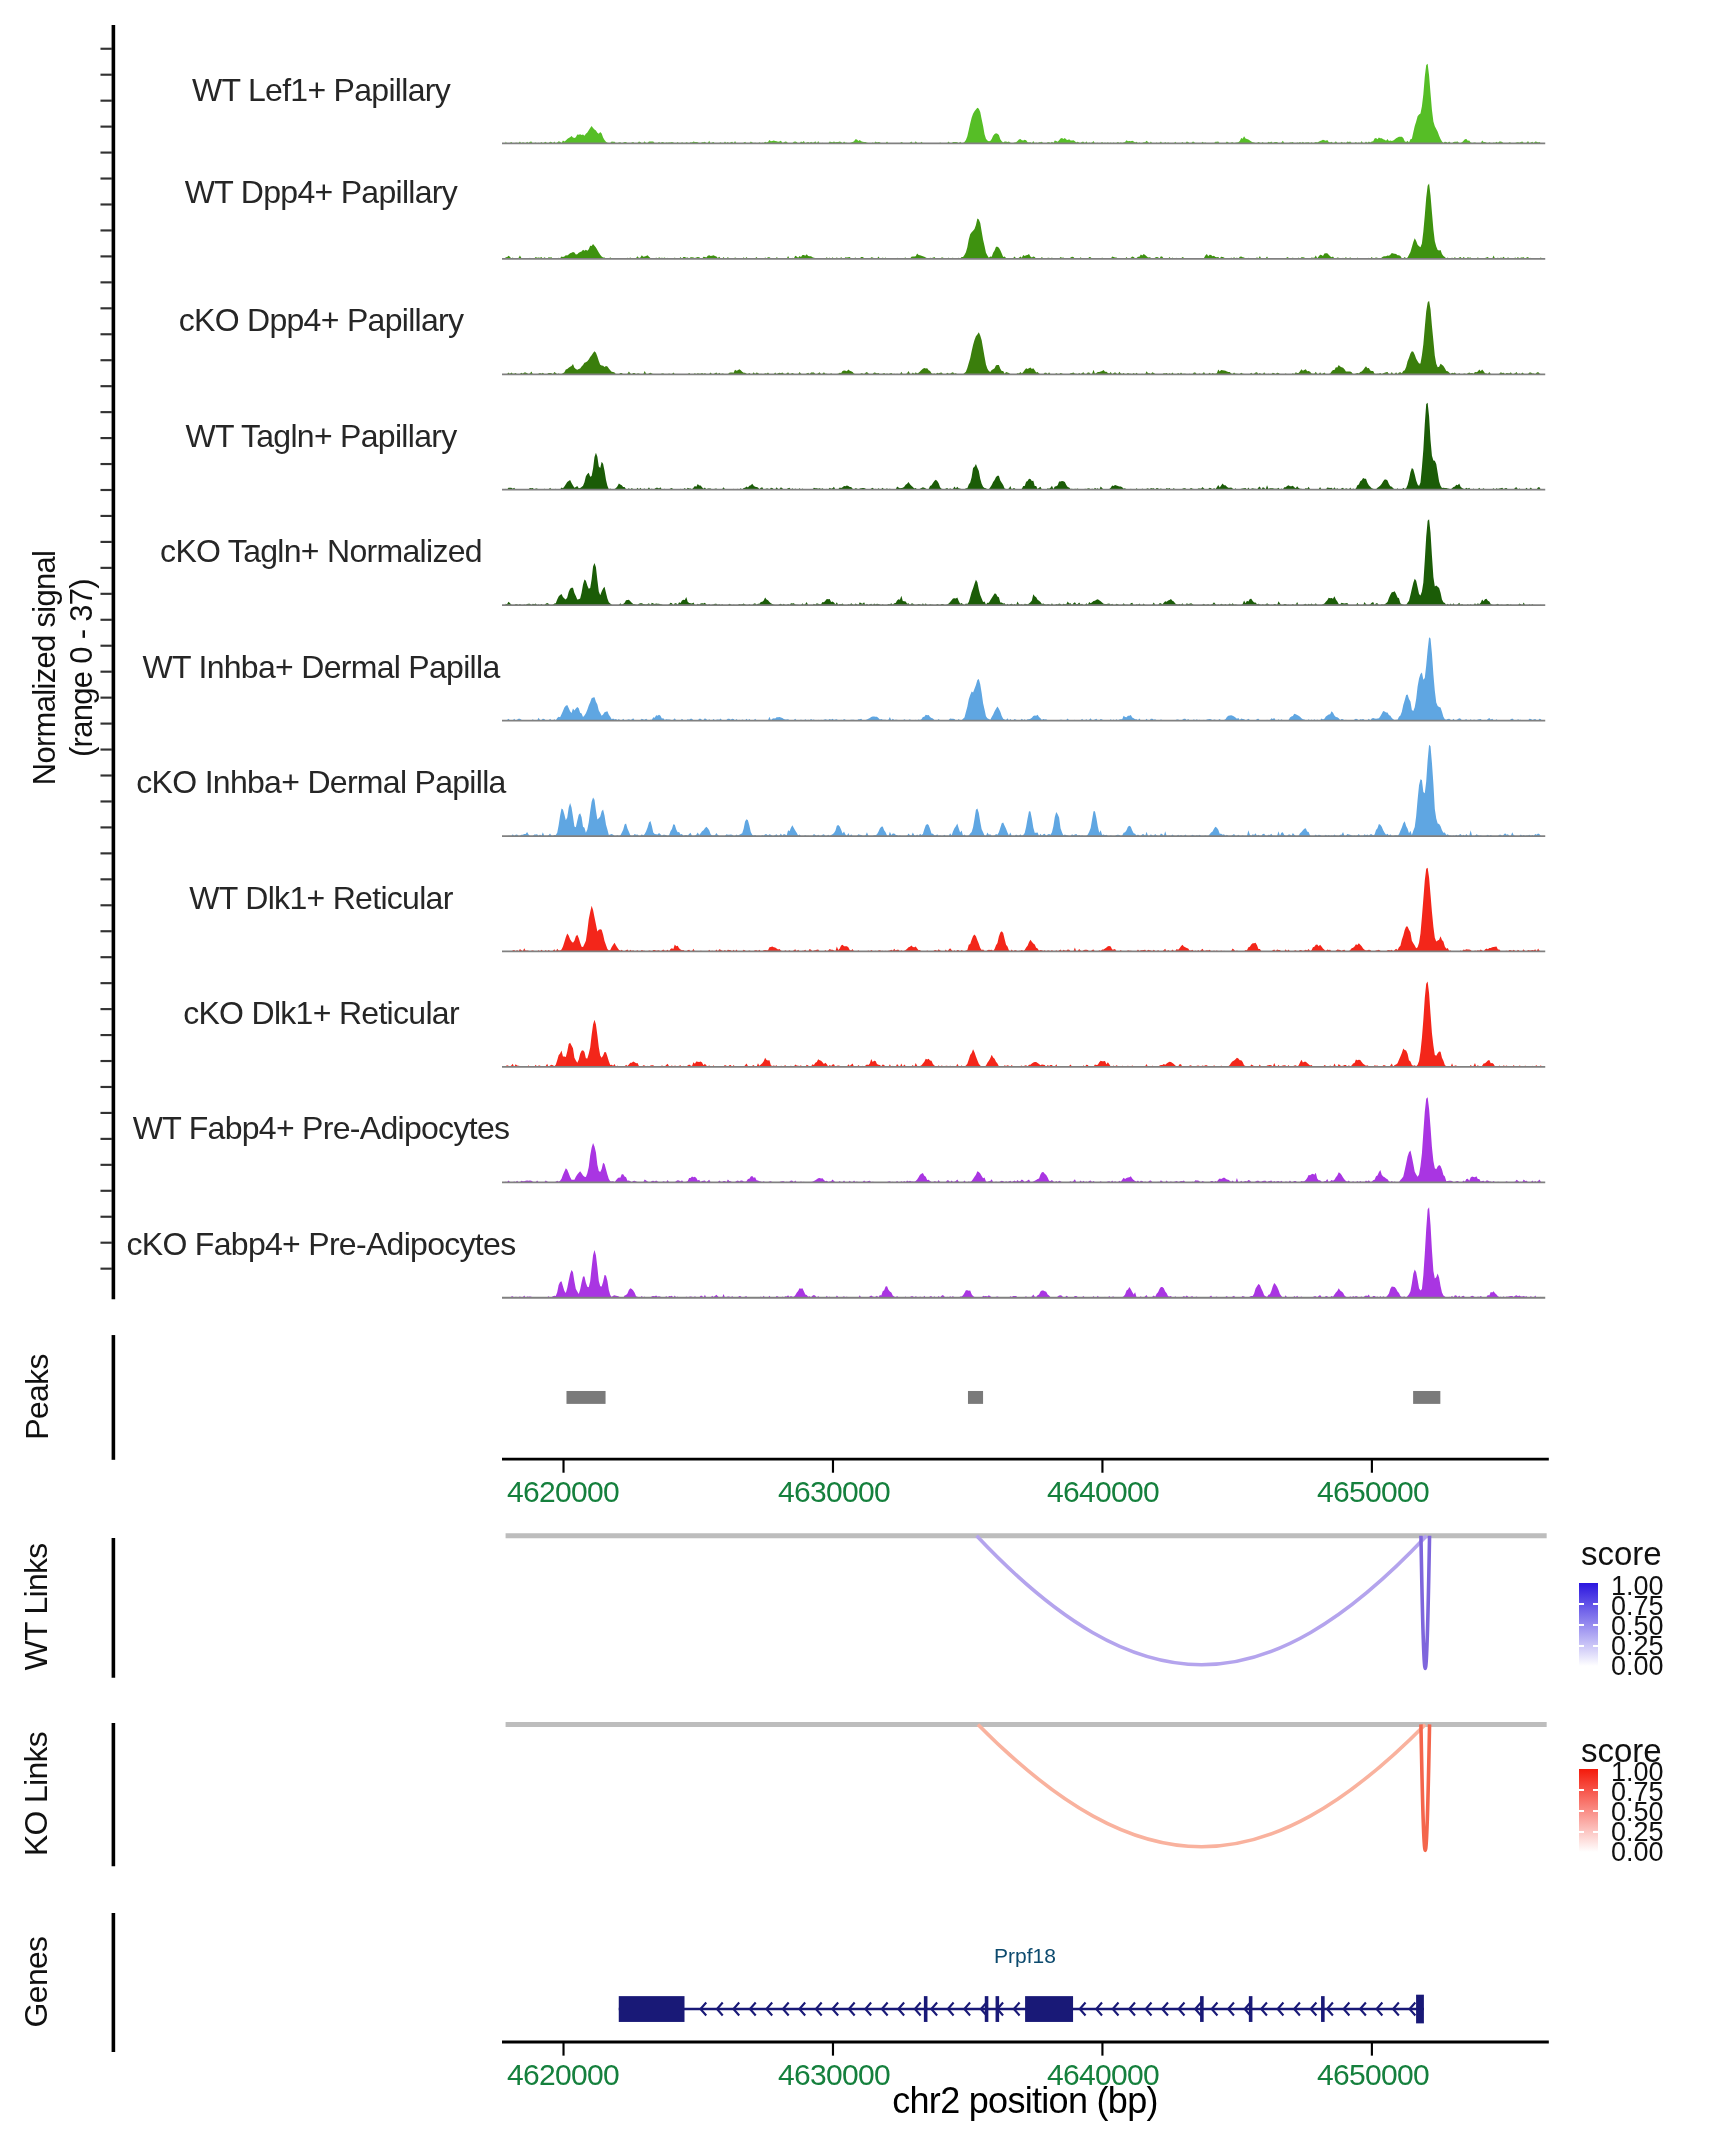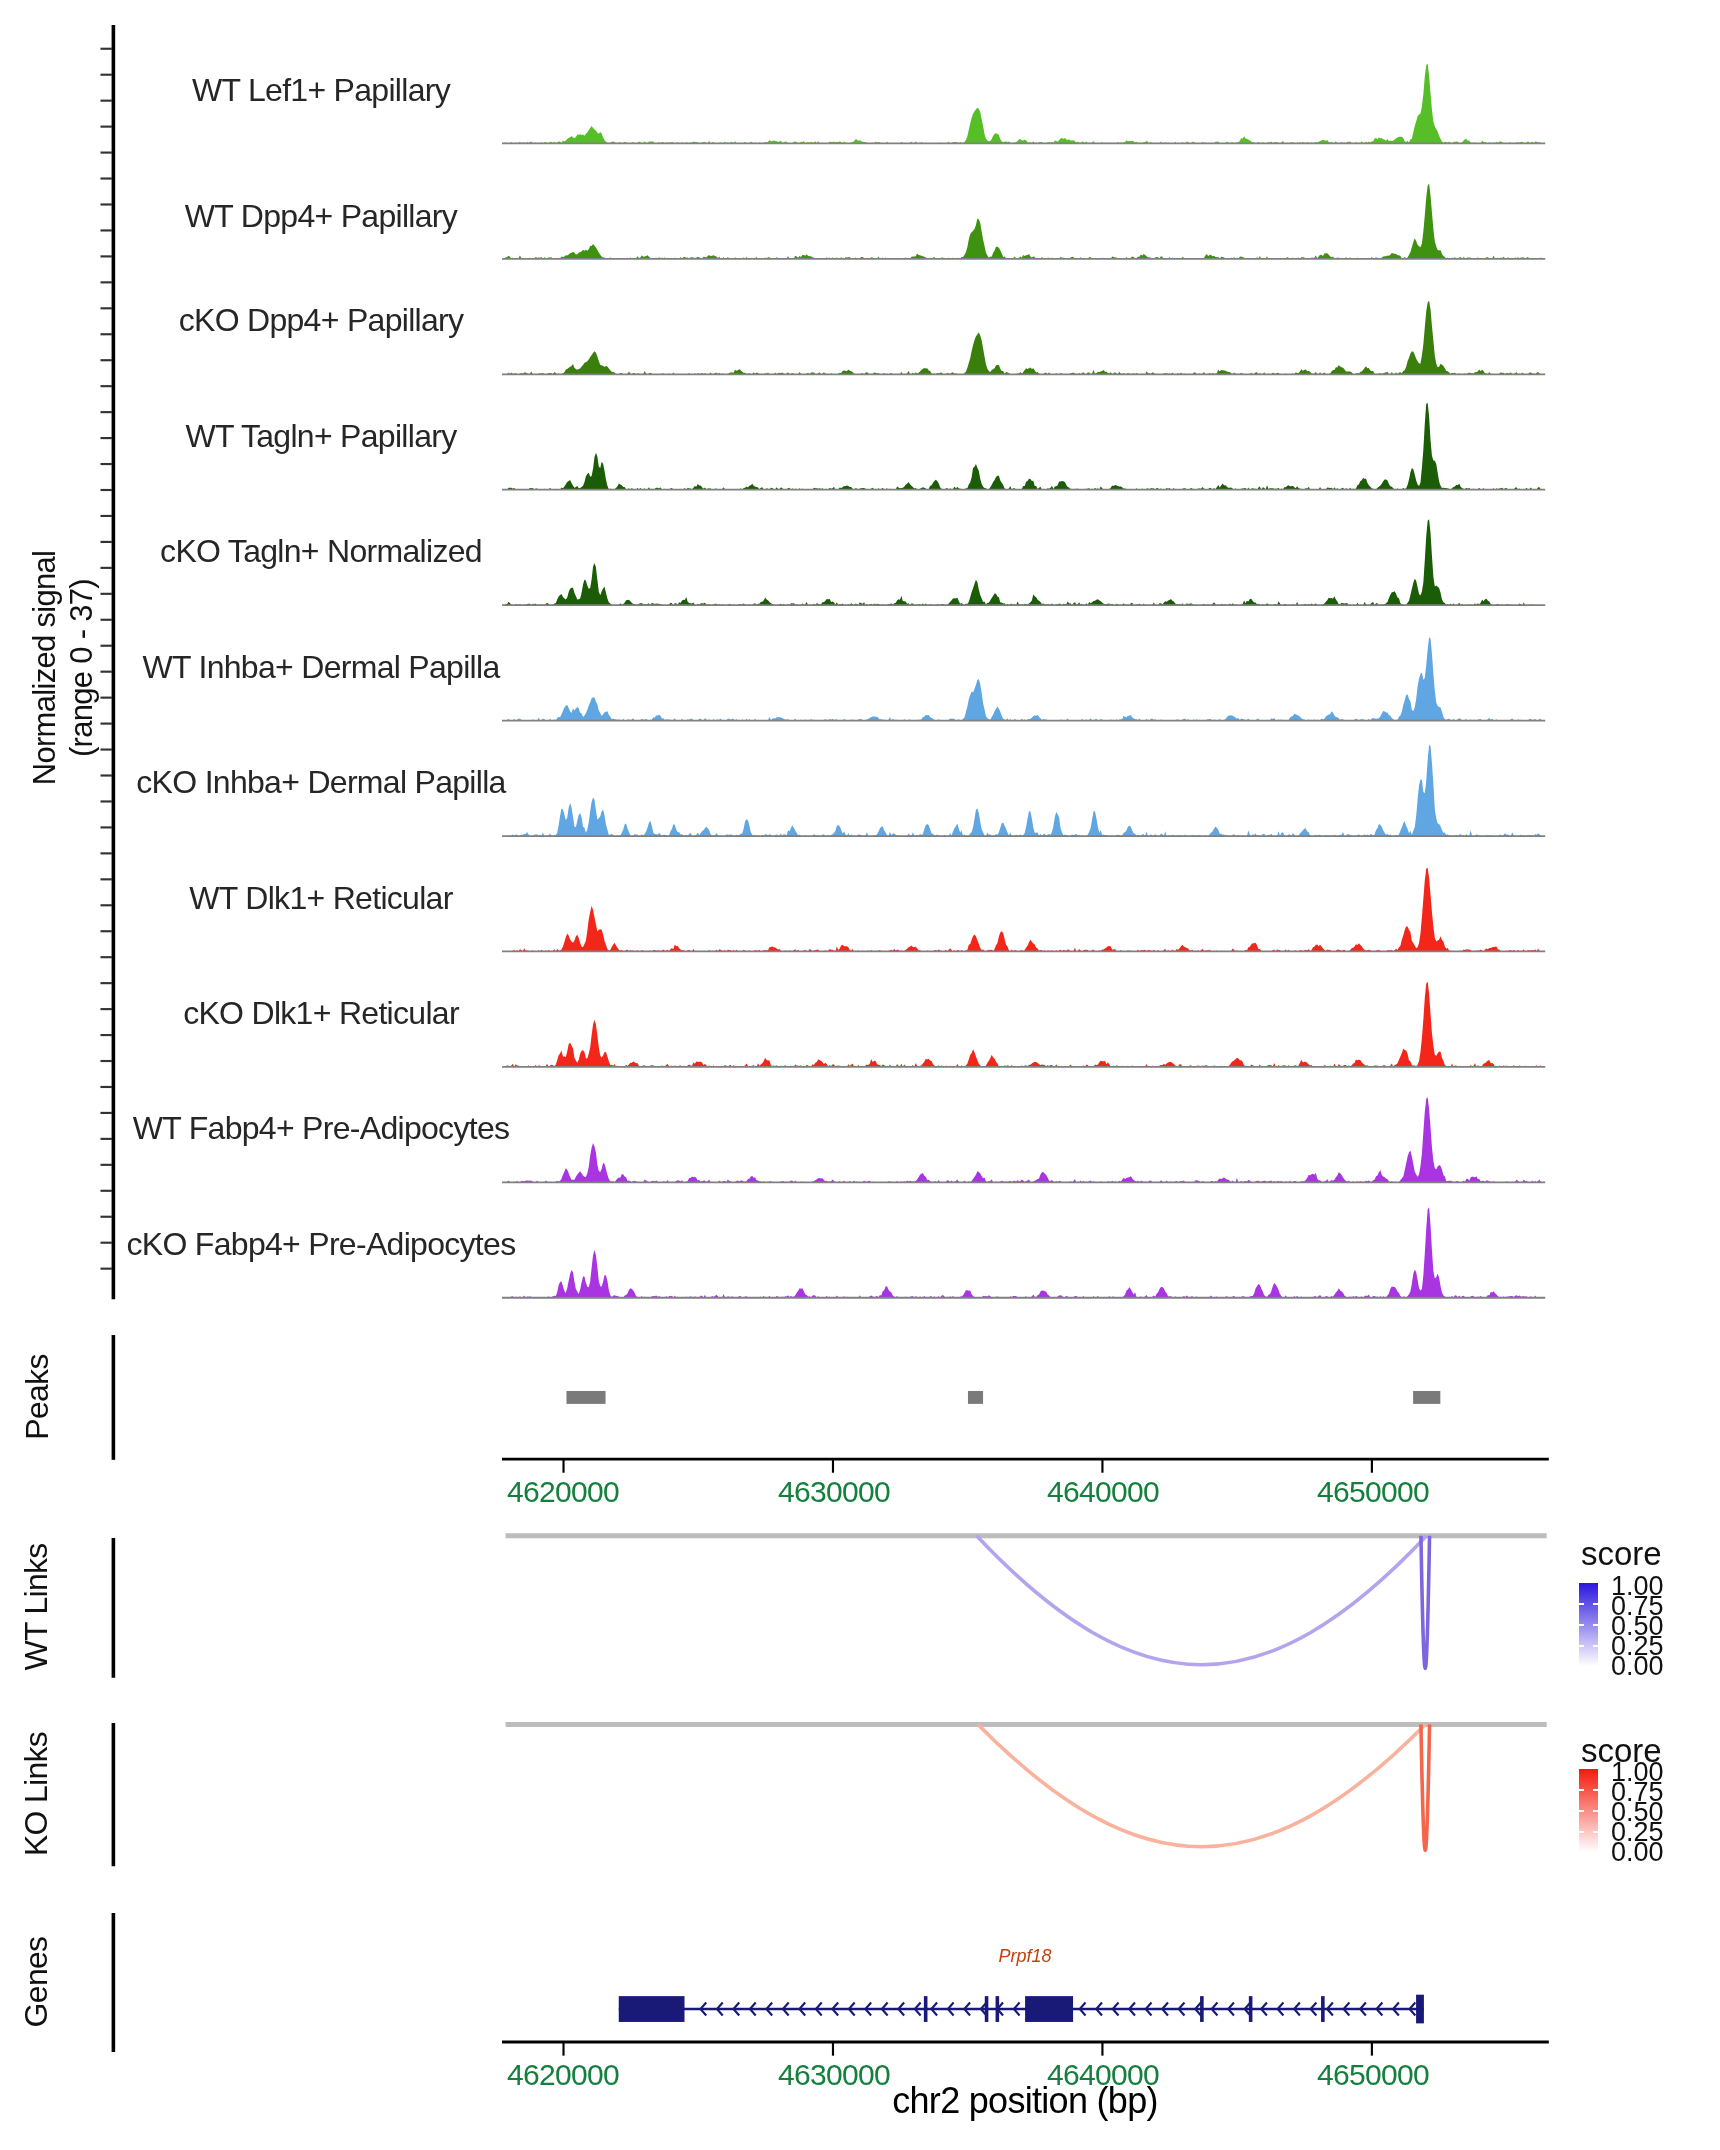--- a/index.html
+++ b/index.html
@@ -9,21 +9,21 @@
   .abs{position:absolute;}
   .track-label{transform:translate(-50%,-50%);font-size:32px;letter-spacing:-0.7px;
                white-space:nowrap;color:#262626;}
   .rot{transform:translate(-50%,-50%) rotate(-90deg);white-space:nowrap;}
   .section-label{font-size:32px;color:#111;letter-spacing:-0.7px;}
   .ylab{font-size:31px;text-align:center;line-height:37px;color:#111;letter-spacing:-0.7px;}
   .ticklab{transform:translateX(-50%);font-size:30px;color:#15803d;letter-spacing:-0.7px;white-space:nowrap;}
   .axis-title{transform:translate(-50%,-50%);font-size:36px;color:#000;letter-spacing:-0.7px;white-space:nowrap;}
   .legend-title{font-size:33px;color:#111;}
   .legend-lab{transform:translateY(-50%);font-size:27px;color:#111;}
-  .gene-name{transform:translate(-50%,-50%);font-size:18px;color:#c2410c;font-style:italic;}
+  .gene-name{transform:translate(-50%,-50%);font-size:21px;color:#0c4a6e;}
   .grad{position:absolute;width:18.6px;height:83px;}
   .grad-notch{position:absolute;width:5px;height:2.2px;background:#ffffff;}
 </style>
 </head>
 <body>
 
 <div id="figure">
 
   <svg id="canvas" width="1721" height="2151" viewBox="0 0 2400 3000">
       <line x1="158" y1="35" x2="158" y2="1812" stroke="#000" stroke-width="5"></line>
@@ -172,21 +172,21 @@
       <line x1="1537.4252275682704" y1="2848" x2="1537.4252275682704" y2="2867" stroke="#000" stroke-width="3"></line>
       <line x1="1913.2379713914174" y1="2848" x2="1913.2379713914174" y2="2867" stroke="#000" stroke-width="3"></line>
     </svg>
 
   <div class="abs rot ylab" style="left:63px;top:668px;">
     <div>Normalized signal</div>
     <div>(range 0 - 37)</div>
   </div>
 
   <div class="abs track-label" style="left:321px;top:90px;">WT Lef1+ Papillary</div>
-  <div class="abs track-label" style="left:321px;top:216px;">WT Dpp4+ Papillary</div>
+  <div class="abs track-label" style="left:321px;top:192px;">WT Dpp4+ Papillary</div>
   <div class="abs track-label" style="left:321px;top:320px;">cKO Dpp4+ Papillary</div>
   <div class="abs track-label" style="left:321px;top:436px;">WT Tagln+ Papillary</div>
   <div class="abs track-label" style="left:321px;top:551px;">cKO Tagln+ Normalized</div>
   <div class="abs track-label" style="left:321px;top:667px;">WT Inhba+ Dermal Papilla</div>
   <div class="abs track-label" style="left:321px;top:782px;">cKO Inhba+ Dermal Papilla</div>
   <div class="abs track-label" style="left:321px;top:898px;">WT Dlk1+ Reticular</div>
   <div class="abs track-label" style="left:321px;top:1013px;">cKO Dlk1+ Reticular</div>
   <div class="abs track-label" style="left:321px;top:1128px;">WT Fabp4+ Pre-Adipocytes</div>
   <div class="abs track-label" style="left:321px;top:1244px;">cKO Fabp4+ Pre-Adipocytes</div>
 

